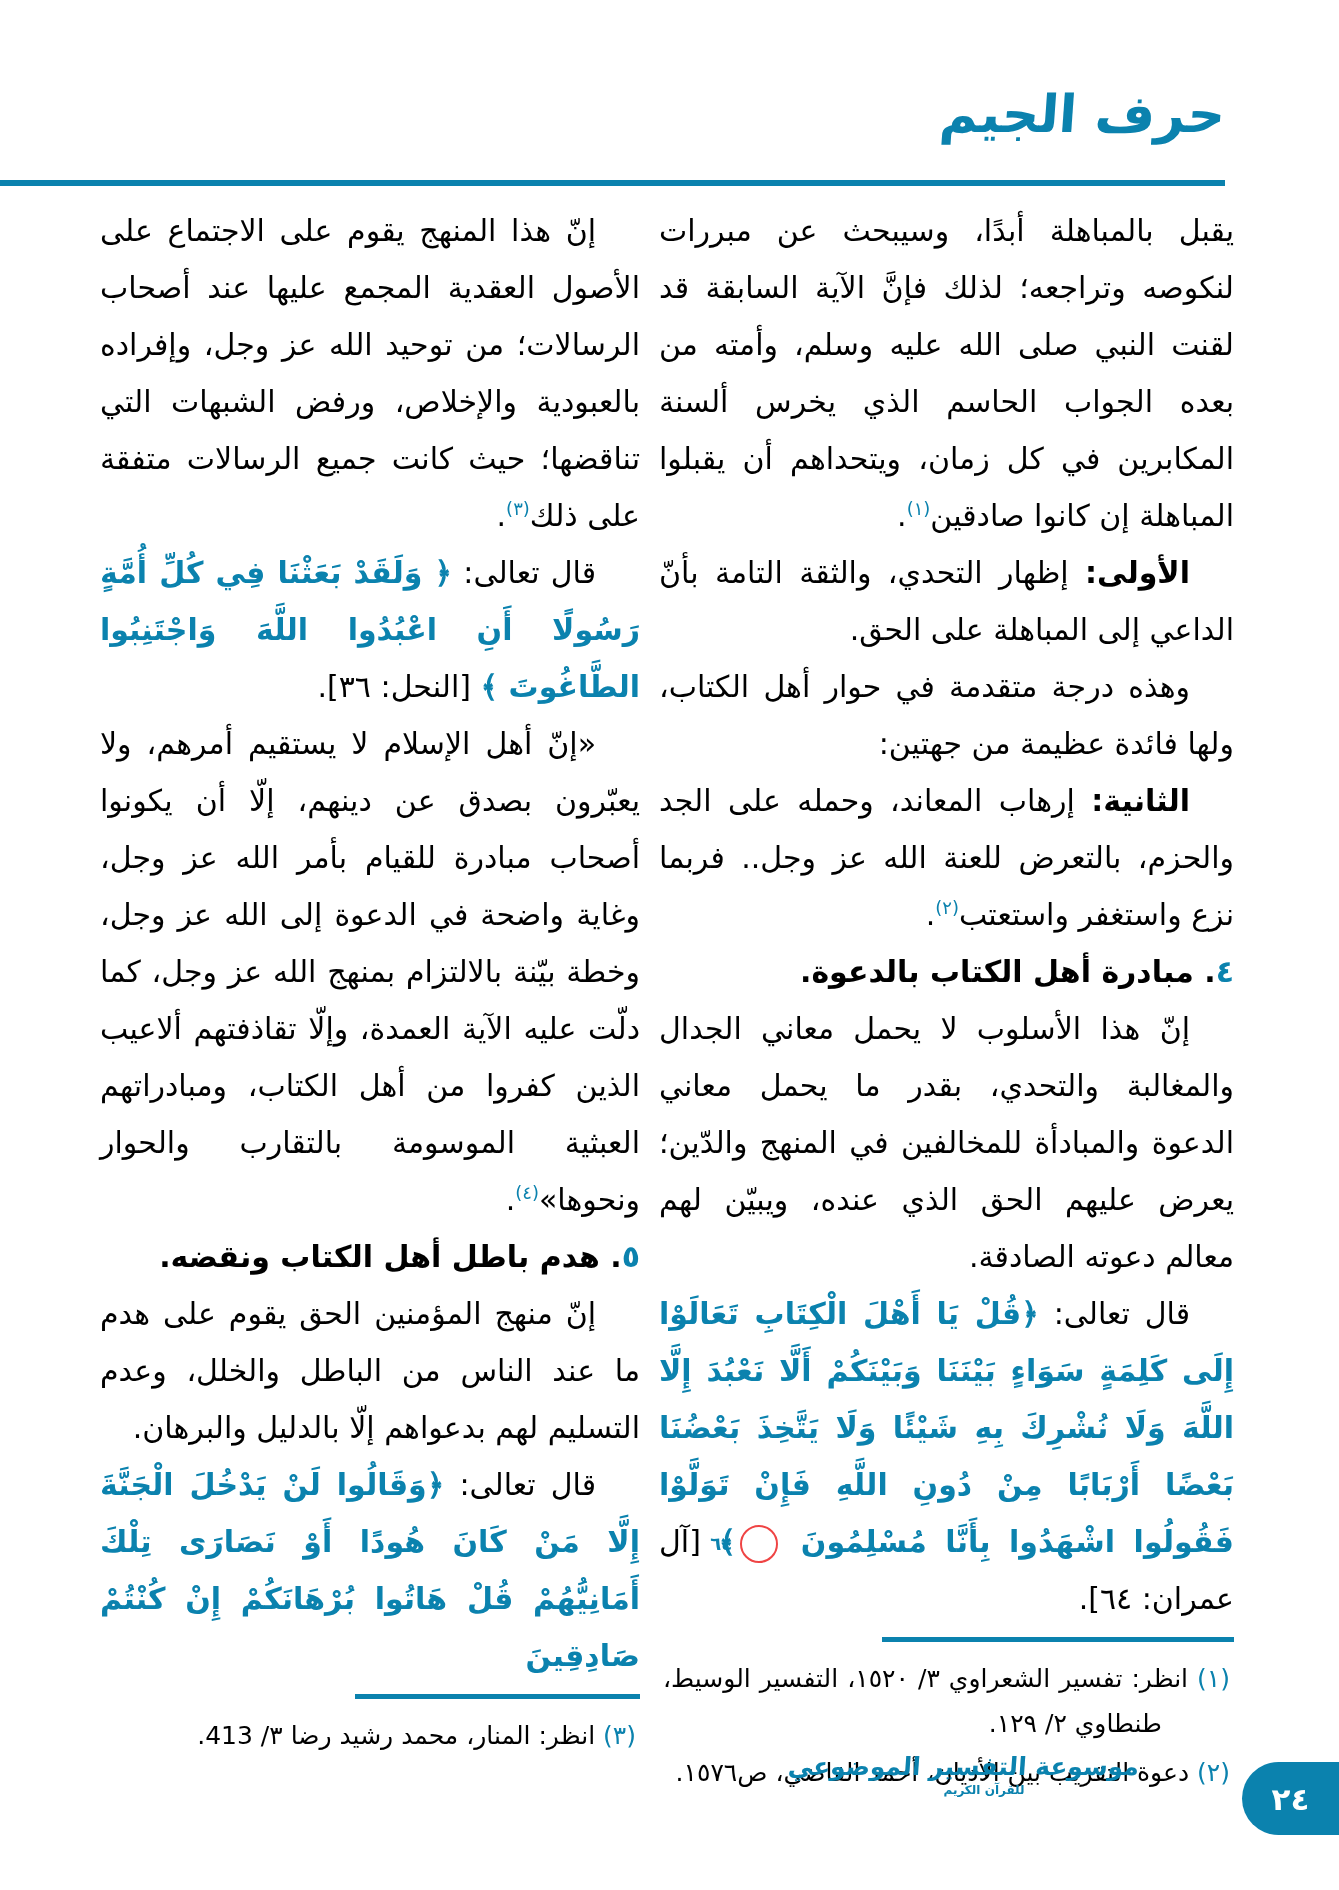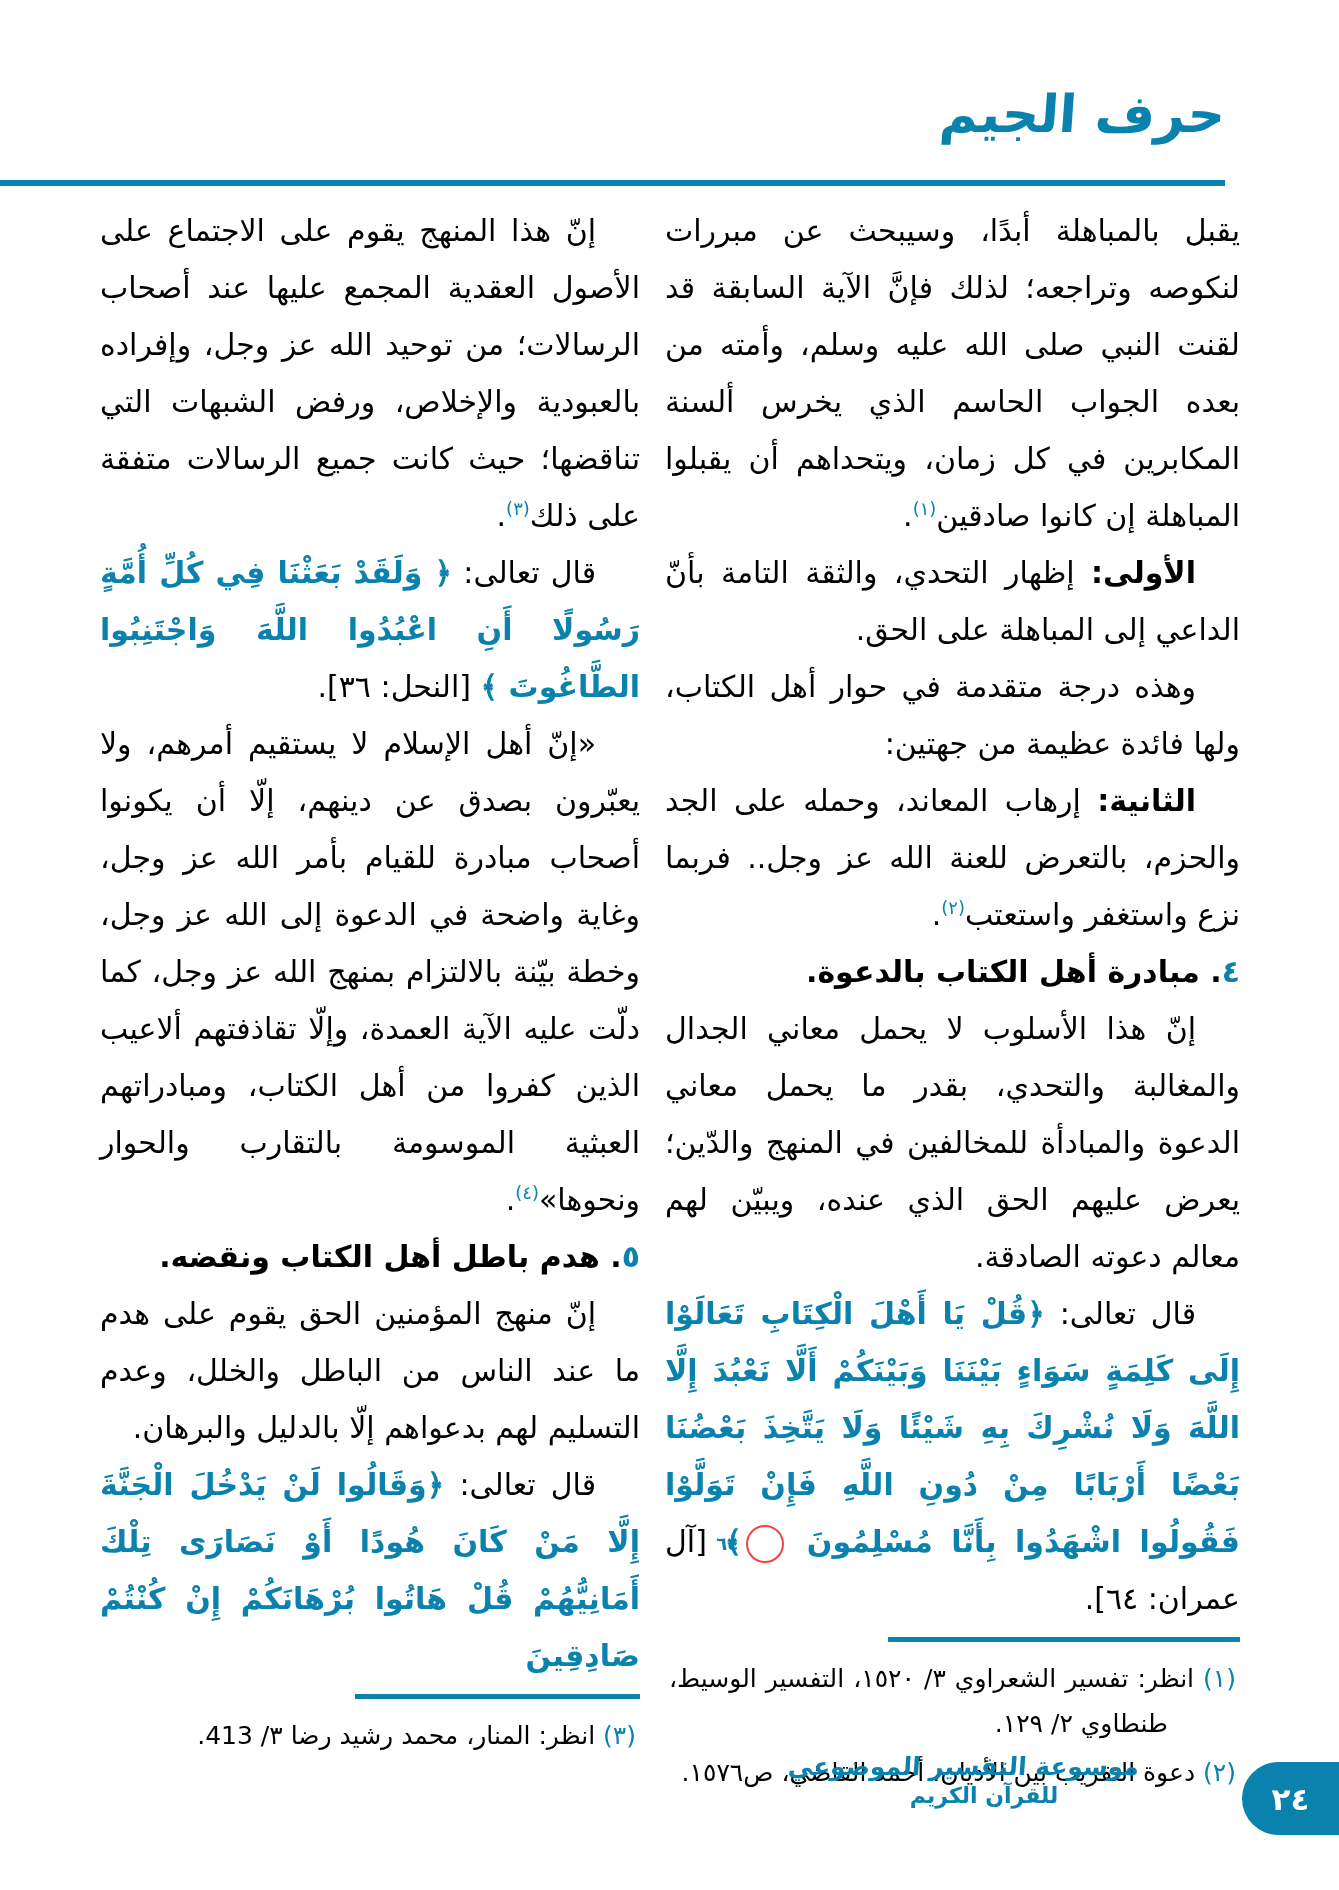--- a/index.html
+++ b/index.html
@@ -34,21 +34,21 @@
   }
 
   
   .col {
     position: absolute;
     top: 202px;
     font-size: 30px;
     line-height: 57px;
     text-align: justify;
   }
-  .col-right { right: 99px;  width: 575px; }
+  .col-right { right: 105px;  width: 575px; }
   .col-left  { left: 100px;  width: 540px; }
 
   p.body { margin: 0; }
   .indent { text-indent: 44px; }
   .lead-bold { font-weight: bold; }
   .heading { font-weight: bold; }
   .heading .hnum { color: #0b82ae; }
 
   .fn-ref {
     color: #0b82ae;
@@ -95,21 +95,21 @@
     width: 310px;
     text-align: center;
     color: #0b82ae;
   }
   .logo-main {
     font-size: 25px;
     font-weight: bold;
     white-space: nowrap;
     transform: skewX(-4deg);
   }
-  .logo-sub { font-size: 22px; font-weight: bold; margin-top: 2px; }
+  .logo-sub { font-size: 12px; font-weight: bold; margin-top: 2px; }
 
   .page-pill {
     position: absolute;
     top: 1762px;
     right: 0;
     width: 97px;
     height: 73px;
     background: #0b82ae;
     border-radius: 37px 0 0 37px;
     color: #ffffff;

